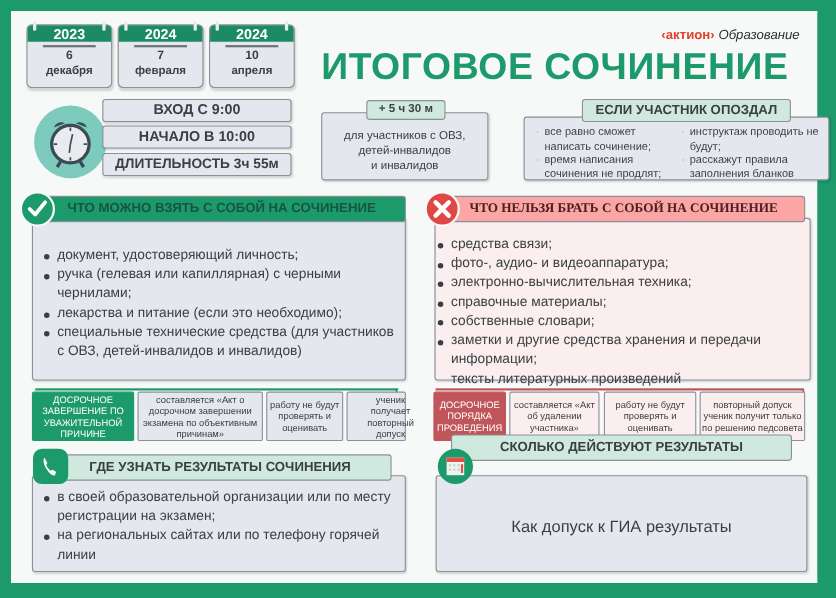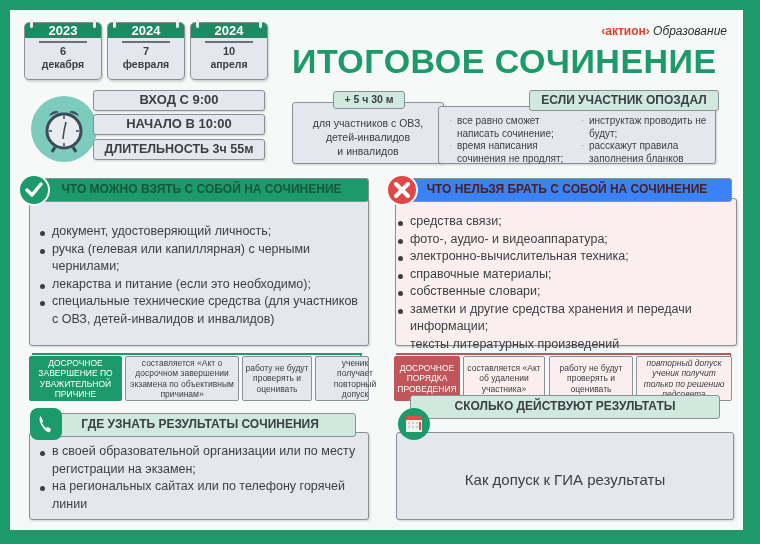--- a/index.html
+++ b/index.html
@@ -15,21 +15,21 @@
   .cal-day { font-size: 11px; font-weight: bold; line-height: 13px; color: #3b3f44; }
   .cal-month { font-size: 10.5px; font-weight: bold; line-height: 13px; color: #3b3f44; }
   .brand { position: absolute; right: 16px; top: 14px; font-size: 12px; color: #2b2f33; font-style: italic; }
   .brand b { color: #e0402b; font-style: normal; font-weight: bold; }
   .title { position: absolute; left: 282px; top: 32px; font-size: 34px; font-weight: bold; color: #1c9a6c; letter-spacing: 0.5px; white-space: nowrap; }
   
   .clock-circle { position: absolute; left: 21px; top: 86px; width: 66px; height: 66px; border-radius: 50%; background: #7ccbbd; }
   .pill { position: absolute; left: 83px; width: 172px; height: 21px; background: #e4e8ee; border: 1.5px solid #8a9096; border-radius: 3px; font-weight: bold; font-size: 13px; text-align: center; line-height: 18px; color: #3b3f44; box-shadow: 1px 1px 2px rgba(0,0,0,0.15); }
   .extra-box { position: absolute; left: 282px; top: 92px; width: 152px; height: 62px; background: #e4e8ee; border: 1.5px solid #8a9096; border-radius: 3px; text-align: center; font-size: 10.5px; line-height: 14px; padding-top: 13px; box-shadow: 1px 1px 2px rgba(0,0,0,0.15); }
   .extra-tag { position: absolute; left: 323px; top: 81px; width: 72px; height: 18px; background: #cfe9de; border: 1.5px solid #8a9096; border-radius: 3px; font-size: 10.5px; font-weight: bold; text-align: center; line-height: 15px; }
-  .late-box { position: absolute; left: 428px; top: 96px; width: 278px; height: 58px; background: #e4e8ee; border: 1.5px solid #8a9096; border-radius: 3px; font-size: 10px; line-height: 12.5px; padding: 8px 6px 0 10px; box-shadow: 1px 1px 2px rgba(0,0,0,0.15); }
+  .late-box { position: absolute; left: 466px; top: 96px; width: 278px; height: 58px; background: #e4e8ee; border: 1.5px solid #8a9096; border-radius: 3px; font-size: 10px; line-height: 12.5px; padding: 8px 6px 0 10px; box-shadow: 1px 1px 2px rgba(0,0,0,0.15); }
   .late-tag { position: absolute; left: 491px; top: 80px; width: 190px; height: 21px; background: #cfe9de; border: 1.5px solid #8a9096; border-radius: 3px; font-size: 12px; font-weight: bold; text-align: center; line-height: 18px; margin-left: 28px; }
   .late-col { position: absolute; top: 8px; width: 130px; }
   .late-col .li { padding-left: 8px; position: relative; }
   .late-col .li::before { content: "·"; position: absolute; left: 0; color: #9aa0a6; }
   
   .sec-box { position: absolute; border: 1.5px solid #8a9096; border-radius: 3px; box-shadow: 1px 1px 2px rgba(0,0,0,0.15); }
   .sec-head { position: absolute; height: 24px; border: 1.5px solid #8a9096; border-radius: 3px; font-weight: bold; font-size: 12px; line-height: 21px; text-align: center; white-space: nowrap; }
   .icon-circle { position: absolute; width: 32px; height: 32px; border-radius: 50%; }
   .bul { list-style: none; font-size: 12.5px; line-height: 17.5px; }
   .bul li { position: relative; padding-left: 14px; }
@@ -123,40 +123,40 @@
     <ul class="bul" style="position:absolute; left:0px; top:14px; width:338px;">
       <li class="b">средства связи;</li>
       <li class="b">фото-, аудио- и видеоаппаратура;</li>
       <li class="b">электронно-вычислительная техника;</li>
       <li class="b">справочные материалы;</li>
       <li class="b">собственные словари;</li>
       <li class="b">заметки и другие средства хранения и передачи информации;</li>
       <li>тексты литературных произведений</li>
     </ul>
   </div>
-  <div class="sec-head" style="left:392px; top:168px; width:330px; background:#3b82f6; color:#4a2020;">ЧТО НЕЛЬЗЯ БРАТЬ С СОБОЙ НА СОЧИНЕНИЕ</div>
+  <div class="sec-head" style="left:392px; top:168px; width:330px; background:#fca5a5; color:#4a2020;font-family:Liberation Serif, serif;">ЧТО НЕЛЬЗЯ БРАТЬ С СОБОЙ НА СОЧИНЕНИЕ</div>
   <div class="icon-circle" style="left:376px; top:164px; background:#e04848; border:2px solid #f7f9f8;">
     <svg width="28" height="28" viewBox="0 0 28 28">
         <path d="M8 8 L20 20 M20 8 L8 20" stroke="#fff" stroke-width="4" stroke-linecap="round"></path>
       </svg>
   </div>
 
   <div class="arrow-line" style="left:22px; top:343px; width:330px; background:#1c9a6c;"></div>
   <div class="abs" style="left:348px; top:338px; font-size:12px; color:#1c9a6c; font-weight:bold;">›</div>
   <div class="flow" style="left:19px; top:346px; width:93px; background:#1c9a6c; color:#fff; border-color:#1c9a6c; font-size:8.5px;">ДОСРОЧНОЕ ЗАВЕРШЕНИЕ ПО УВАЖИТЕЛЬНОЙ ПРИЧИНЕ</div>
   <div class="flow" style="left:115px; top:346px; width:114px; background:#e4e8ee;">составляется «Акт о досрочном завершении экзамена по объективным причинам»</div>
   <div class="flow" style="left:232px; top:346px; width:70px; background:#e4e8ee;">работу не будут проверять и оценивать</div>
   <div class="flow" style="left:305px; top:346px; width:54px; background:#e4e8ee;padding-left:26px;">ученик получает повторный допуск</div>
 
   <div class="arrow-line" style="left:386px; top:343px; width:335px; background:#c0555a;"></div>
   <div class="abs" style="left:718px; top:338px; font-size:12px; color:#c0555a; font-weight:bold;">›</div>
   <div class="flow" style="left:384px; top:346px; width:66px; background:#c0555a; color:#fff; border-color:#c0555a;">ДОСРОЧНОЕ ПОРЯДКА ПРОВЕДЕНИЯ</div>
   <div class="flow" style="left:453px; top:346px; width:82px; background:#fbeeee;">составляется «Акт об удалении участника»</div>
   <div class="flow" style="left:539px; top:346px; width:84px; background:#fbeeee;">работу не будут проверять и оценивать</div>
-  <div class="flow" style="left:626px; top:346px; width:96px; background:#fbeeee;font-style:italic;">повторный допуск ученик получит только по решению педсовета</div>
+  <div class="flow" style="left:626px; top:346px; width:96px; background:#fbeeee;">повторный допуск ученик получит только по решению педсовета</div>
 
   <div class="sec-box" style="left:19px; top:422px; width:340px; height:88px; background:#e4e8ee;">
     <ul class="bul" style="position:absolute; left:8px; top:10px; width:325px;">
       <li class="b">в своей образовательной организации или по месту регистрации на экзамен;</li>
       <li class="b">на региональных сайтах или по телефону горячей линии</li>
     </ul>
   </div>
   <div class="sec-head" style="left:34px; top:403px; width:312px; background:#cfe9de; color:#3b3f44;">ГДЕ УЗНАТЬ РЕЗУЛЬТАТЫ СОЧИНЕНИЯ</div>
   <div class="icon-circle" style="left:20px; top:398px; background:#1c9a6c; border-radius:8px;">
     <svg width="32" height="32" viewBox="0 0 32 32">

